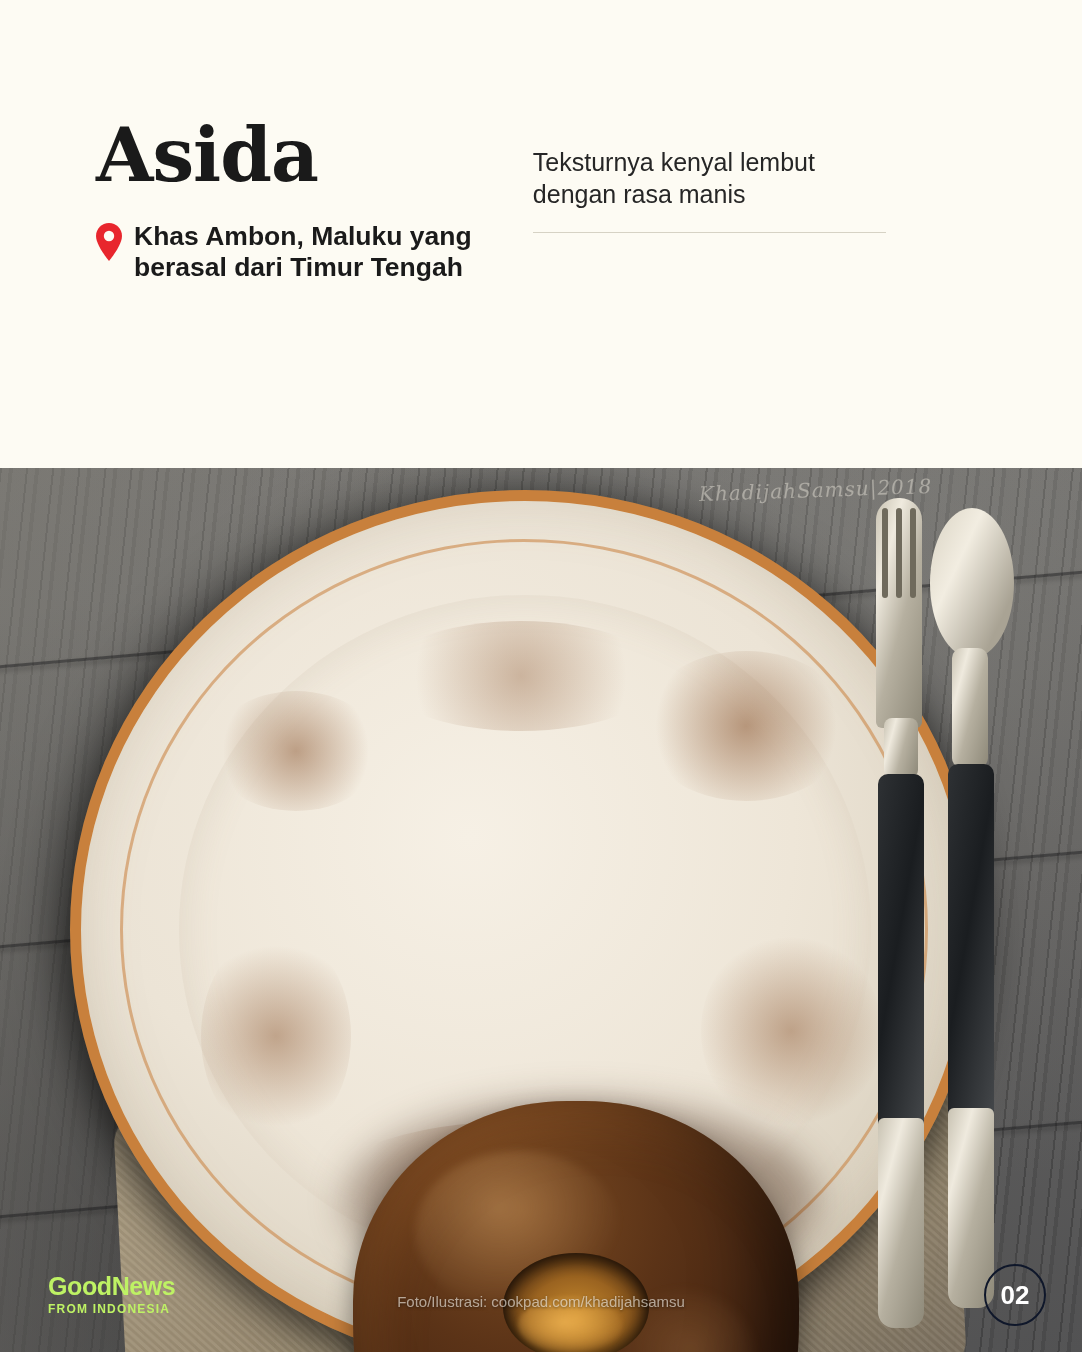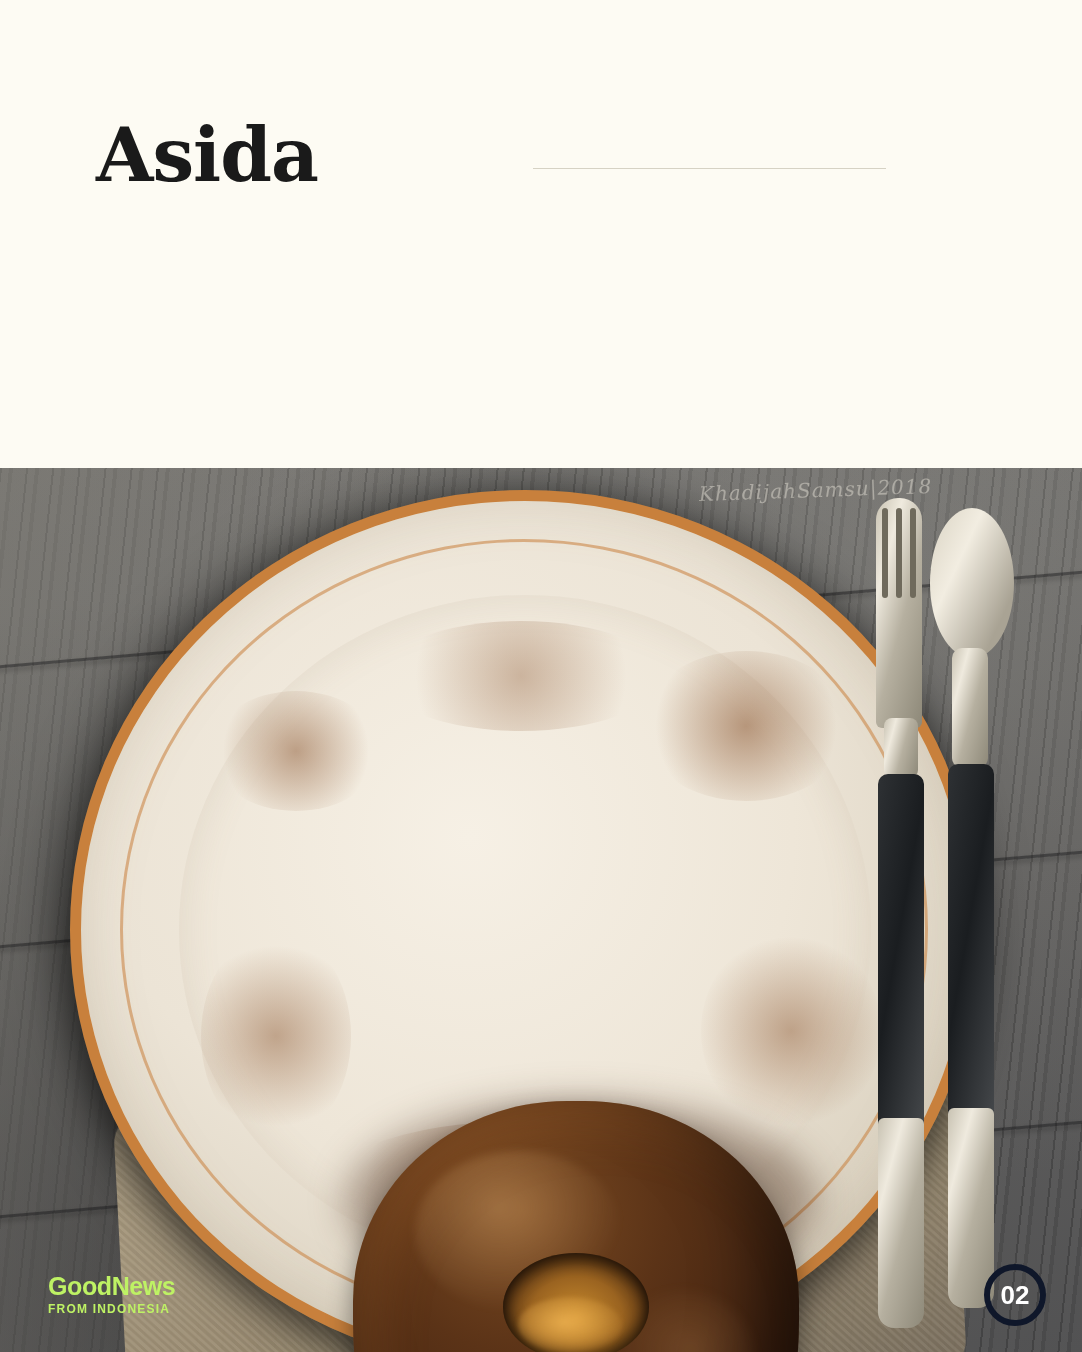--- a/index.html
+++ b/index.html
@@ -310,43 +310,53 @@
     text-shadow: 0 1px 3px rgba(0,0,0,0.5);
   }
 
   .page-badge {
     position: absolute;
     right: 36px;
     bottom: 26px;
     width: 62px;
     height: 62px;
     border-radius: 50%;
-    border: 6px solid #0f172a;
+    border: 2px solid #0f172a;
     display: flex;
     align-items: center;
     justify-content: center;
     color: #ffffff;
     font-family: "Liberation Sans", sans-serif;
     font-size: 26px;
     font-weight: 700;
   }
 </style>
 </head>
 <body>
 
 <div class="card">
 
   <div class="header">
 
     <div class="header-left">
       <div class="title">Asida</div>
 
+      <div class="subtitle-row">
+        <span class="pin-icon">
+          <svg width="26" height="38" viewBox="0 0 26 38">
+            <path d="M13 0C5.8 0 0 5.8 0 13c0 9.5 13 25 13 25s13-15.5 13-25C26 5.8 20.2 0 13 0z" fill="#e8262d"></path>
+            <circle cx="13" cy="13" r="5.2" fill="#fdfbf3"></circle>
+          </svg>
+        </span>
+        <span class="subtitle-text">Khas Ambon, Maluku yang berasal dari Timur Tengah</span>
+      </div>
     </div>
 
     <div class="header-right">
+      <div class="note">Teksturnya kenyal lembut dengan rasa manis</div>
       <div class="note-divider"></div>
     </div>
 
   </div>
 
   <div class="photo">
 
     <div class="wood"></div>
     <div class="plank-line" style="top:150px;"></div>
     <div class="plank-line" style="top:430px;"></div>
@@ -391,17 +401,18 @@
       <div class="metal" style="position:absolute;left:136px;top:630px;width:46px;height:200px;border-radius:6px 6px 16px 16px;"></div>
     </div>
 
     <div class="watermark-photo">KhadijahSamsu|2018</div>
 
     <div class="logo">
       <div class="logo-main">GoodNews</div>
       <div class="logo-sub">FROM INDONESIA</div>
     </div>
 
+    <div class="credit">Foto/Ilustrasi: cookpad.com/khadijahsamsu</div>
 
     <div class="page-badge">02</div>
   </div>
 
 </div>
 
 </body></html>

